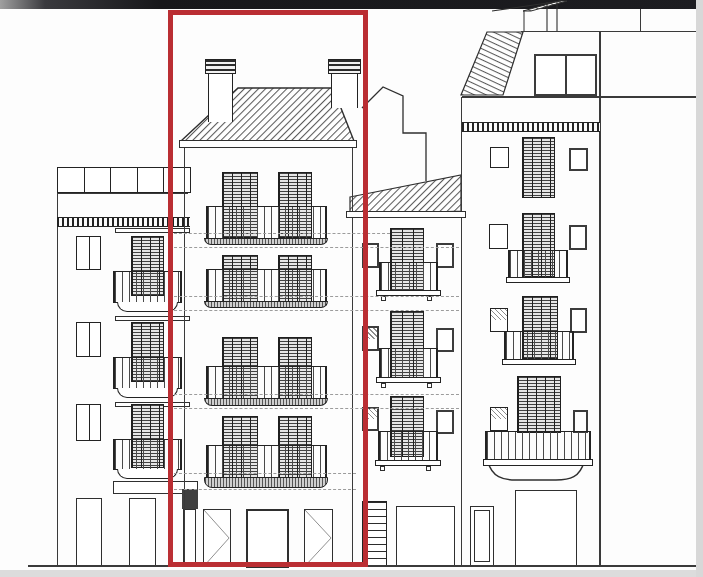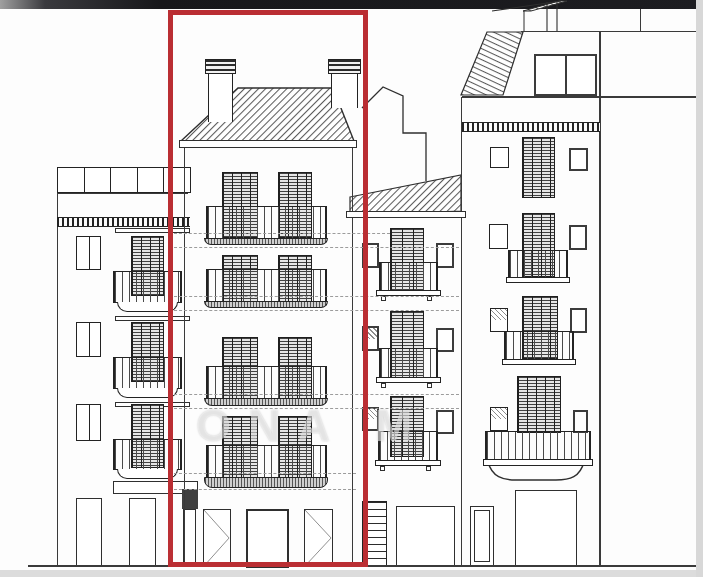--- a/index.html
+++ b/index.html
@@ -233,15 +233,14 @@
   <div class="a dash" style="left:169px;top:408px;width:290px;height:0"></div>
   <div class="a dash" style="left:169px;top:473px;width:187px;height:0"></div>
   <div class="a dash" style="left:169px;top:489px;width:187px;height:0"></div>
 
   <div class="a ln" style="left:28px;top:565px;width:669px;height:2px"></div>
   <div class="a" style="left:0;top:570px;width:703px;height:7px;background:#dcdcdc"></div>
   <div class="a" style="left:696px;top:0;width:7px;height:577px;background:#d8d8d8"></div>
 
   <div class="a redbox" style="left:168px;top:10px;width:200px;height:557px"></div>
 
-  <div class="a wm1" style="left:196px;top:400px">ONA M</div>
 
 </div>
 
 </body></html>

